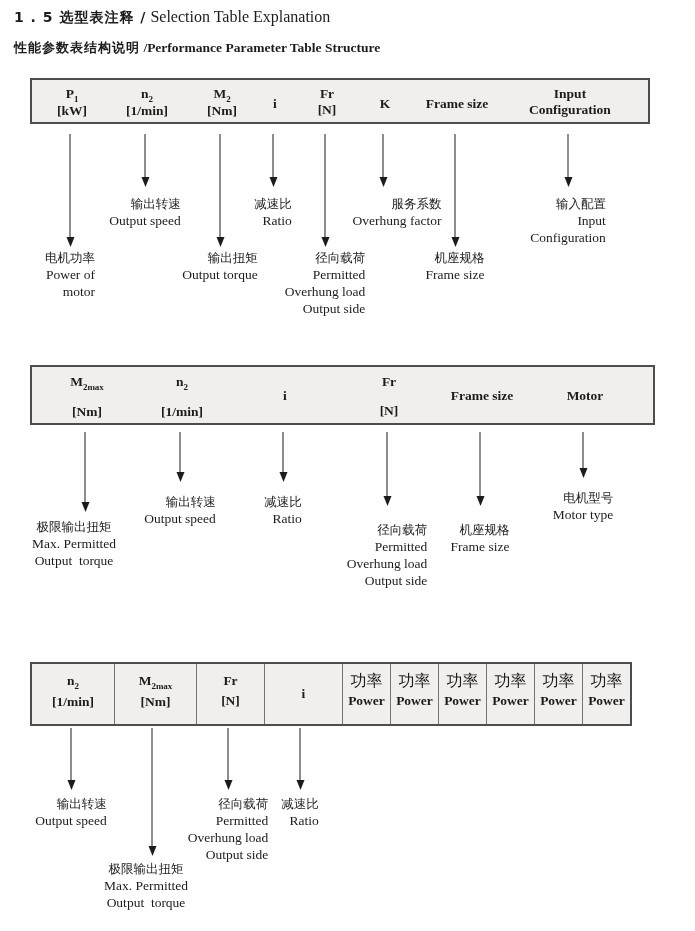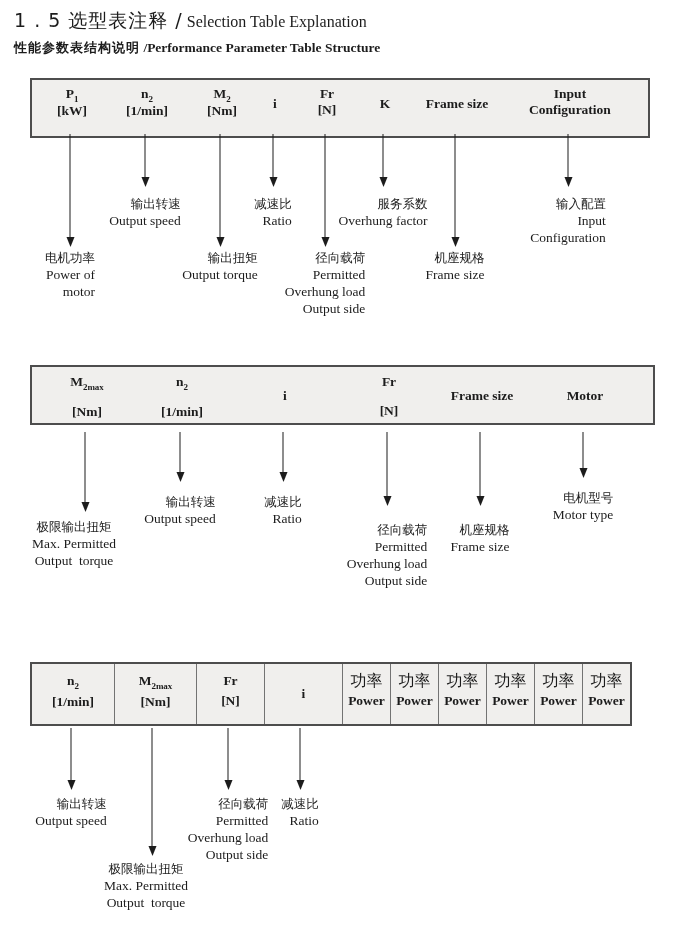--- a/index.html
+++ b/index.html
@@ -1,21 +1,21 @@
 <!DOCTYPE html>
 <html><head>
 <meta charset="utf-8">
 <style>
   html,body{margin:0;padding:0;background:#fff;}
   .page{position:relative;width:695px;height:931px;background:#ffffff;
         font-family:"Liberation Serif","DejaVu Serif",serif;color:#1c1c1c;overflow:hidden;}
   .zh{font-family:"DejaVu Sans","Liberation Sans",sans-serif;}
   
   .title{position:absolute;left:14px;top:8px;font-size:16px;white-space:nowrap;}
-  .title .zh{font-weight:normal;font-size:19px;letter-spacing:1px;}
+  .title .zh{font-weight:bold;font-size:14px;letter-spacing:1px;}
   .shead{position:absolute;font-size:13.5px;font-weight:bold;white-space:nowrap;}
   .shead .zh{font-size:13px;letter-spacing:1px;}
   
   .tbox{position:absolute;background:#f0efed;border:2px solid #4d4d4d;box-sizing:border-box;}
   .hcell{position:absolute;transform:translateX(-50%);display:flex;flex-direction:column;align-items:center;
          font-weight:bold;font-size:13.5px;white-space:nowrap;line-height:16px;}
   sub{font-size:9px;line-height:8px;}
   .t1 .hcell{top:6px;}  .t1 .hcell.mid{top:16px;}  .t1 .l2{}
   .t2 .hcell{top:7px;}  .t2 .hcell.mid{top:21px;}  .t2 .l2{margin-top:13px;}
   
@@ -45,21 +45,21 @@
   <div class="title">
     <span class="zh">1 . 5 选型表注释 /</span>
     <span>Selection Table Explanation</span>
   </div>
 
   <div class="shead" style="left:14px;top:39px">
     <span class="zh">性能参数表结构说明</span>
     <span>/Performance Parameter Table Structure</span>
   </div>
 
-  <div class="tbox t1" style="left:30px;top:78px;width:620px;height:60px">
+  <div class="tbox t1" style="left:30px;top:78px;width:620px;height:46px">
     <div class="hcell" style="left:40px">
       <span class="l1"><span>P</span><sub>1</sub></span>
       <span class="l2">[kW]</span>
     </div>
     <div class="hcell" style="left:115px">
       <span class="l1"><span>n</span><sub>2</sub></span>
       <span class="l2">[1/min]</span>
     </div>
     <div class="hcell" style="left:190px">
       <span class="l1"><span>M</span><sub>2</sub></span>
@@ -133,21 +133,21 @@
   <div class="co" style="left:273px;top:195px">
     <div class="zh">减速比</div>
     <div>Ratio</div>
   </div>
   <div class="co" style="left:325px;top:249px">
     <div class="zh">径向载荷</div>
     <div>Permitted</div>
     <div>Overhung load</div>
     <div>Output side</div>
   </div>
-  <div class="co" style="left:383px;top:195px">
+  <div class="co" style="left:397px;top:195px">
     <div class="zh">服务系数</div>
     <div>Overhung factor</div>
   </div>
   <div class="co" style="left:455px;top:249px">
     <div class="zh">机座规格</div>
     <div>Frame size</div>
   </div>
   <div class="co" style="left:568px;top:195px">
     <div class="zh">输入配置</div>
     <div>Input</div>

